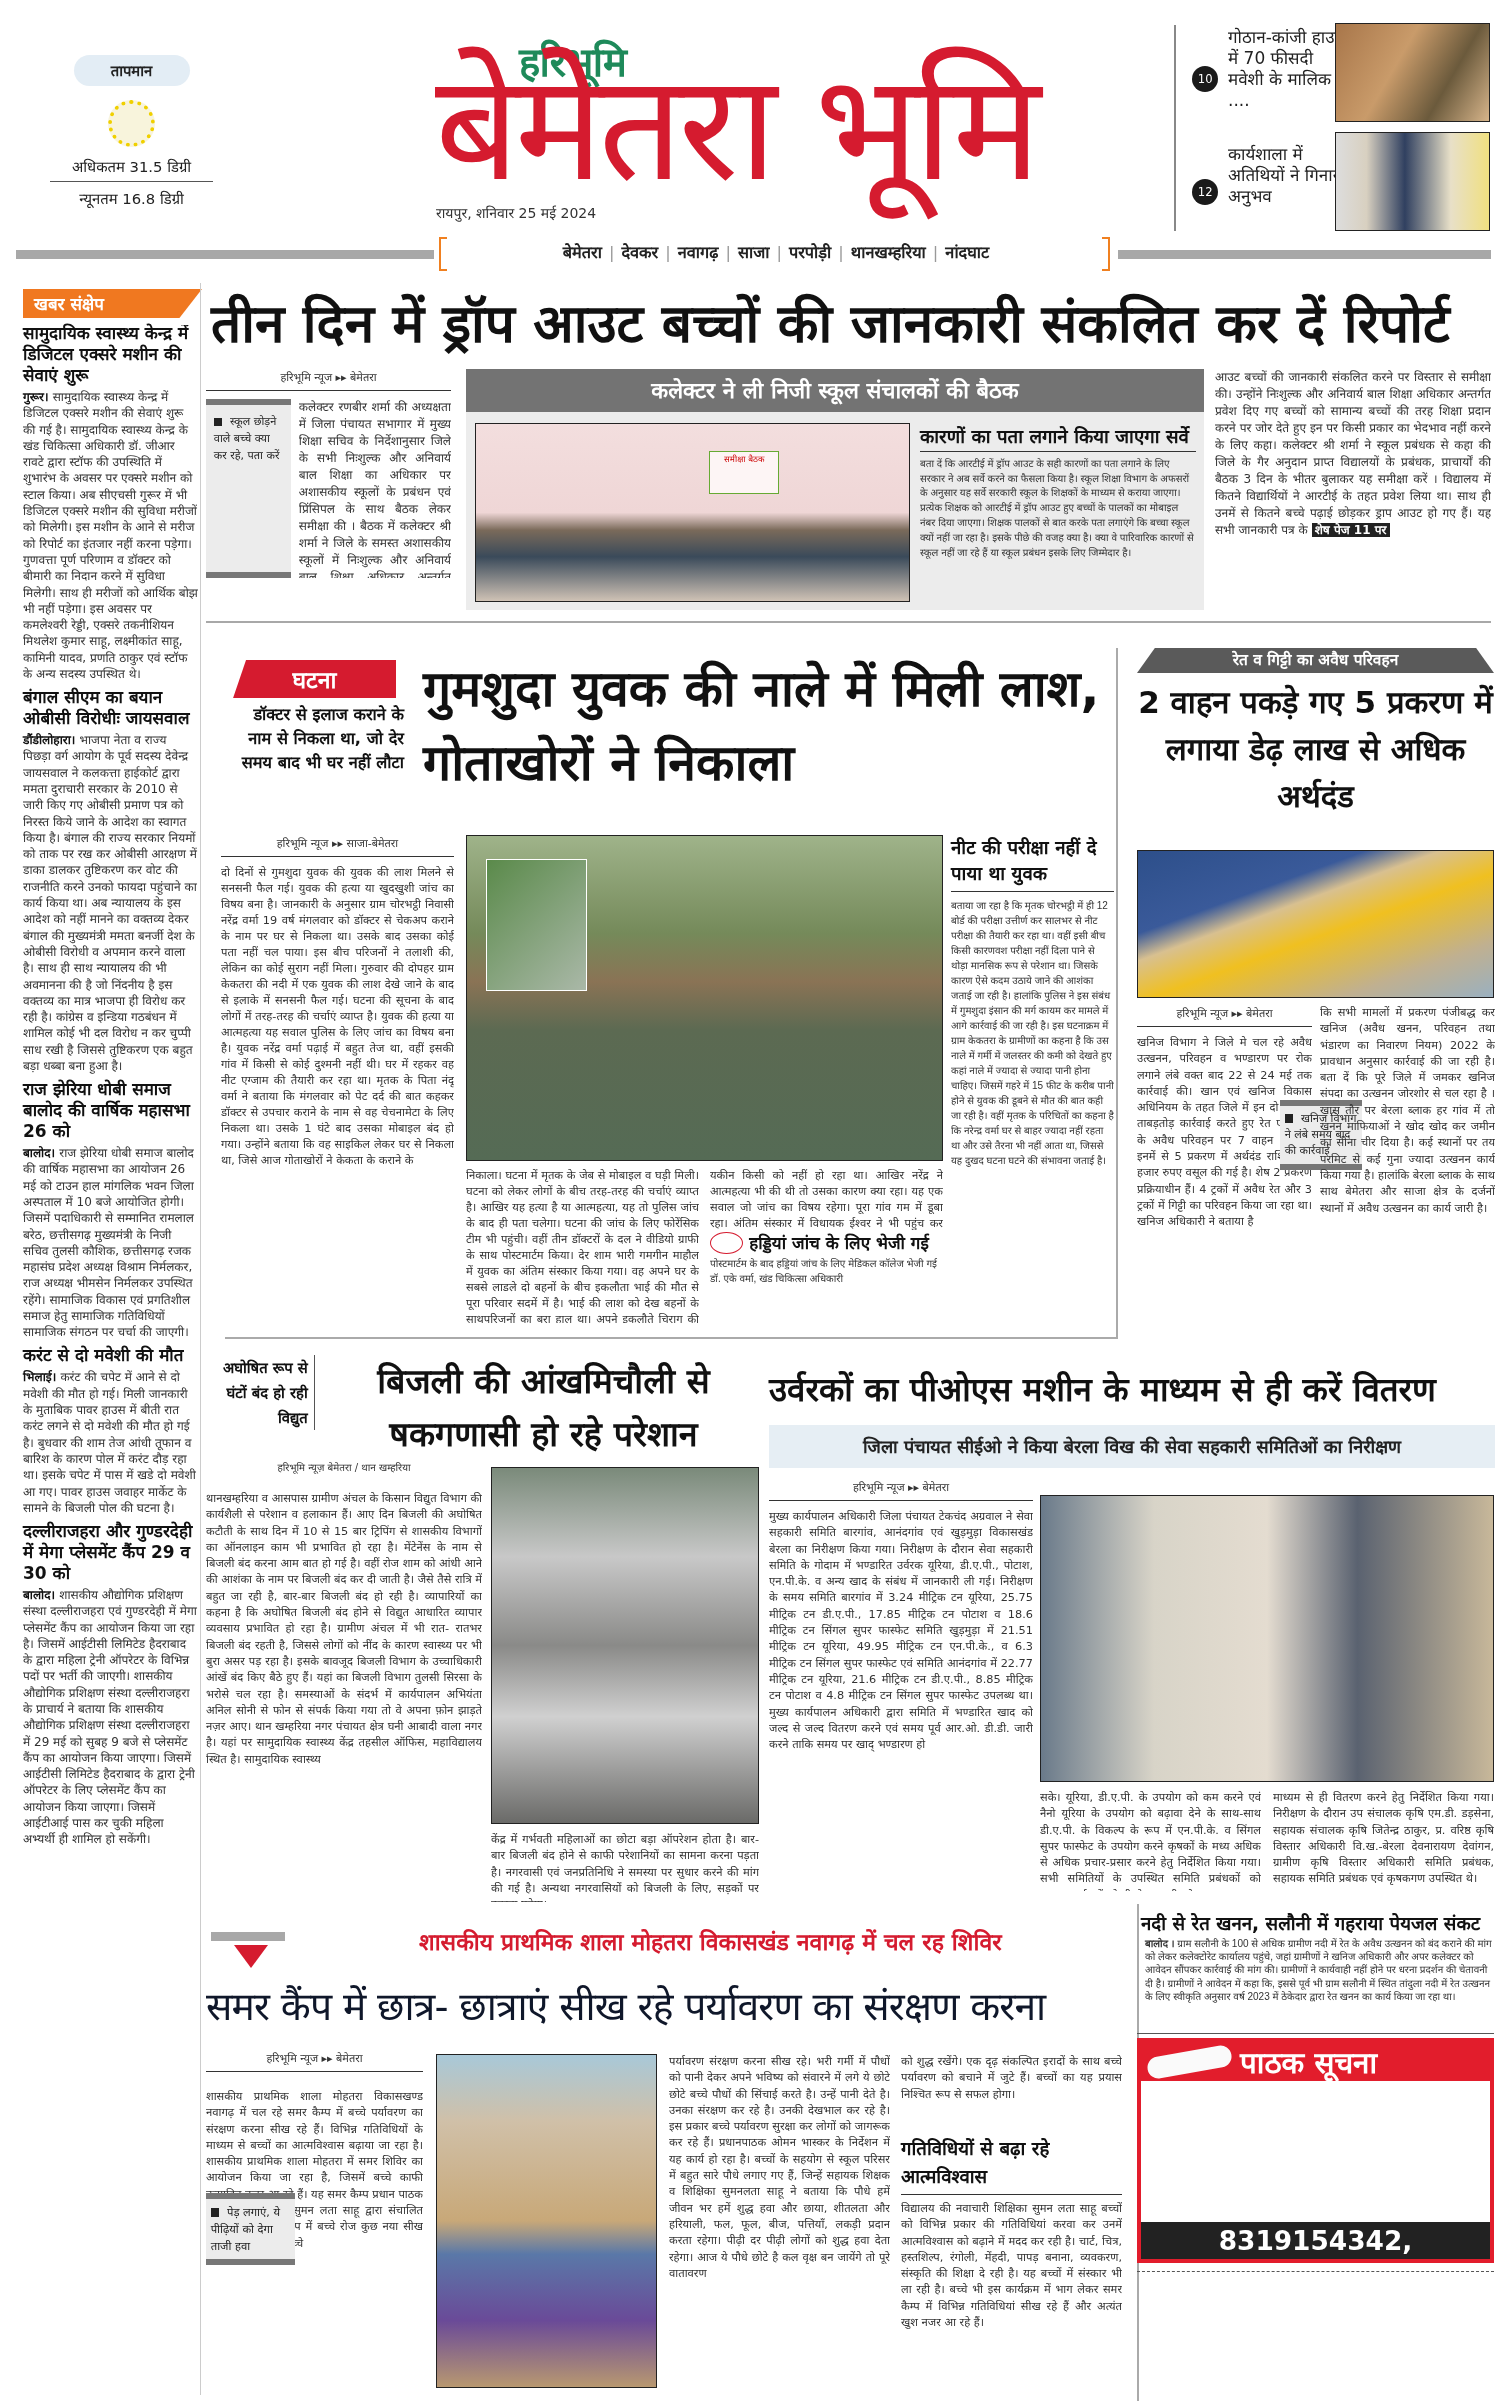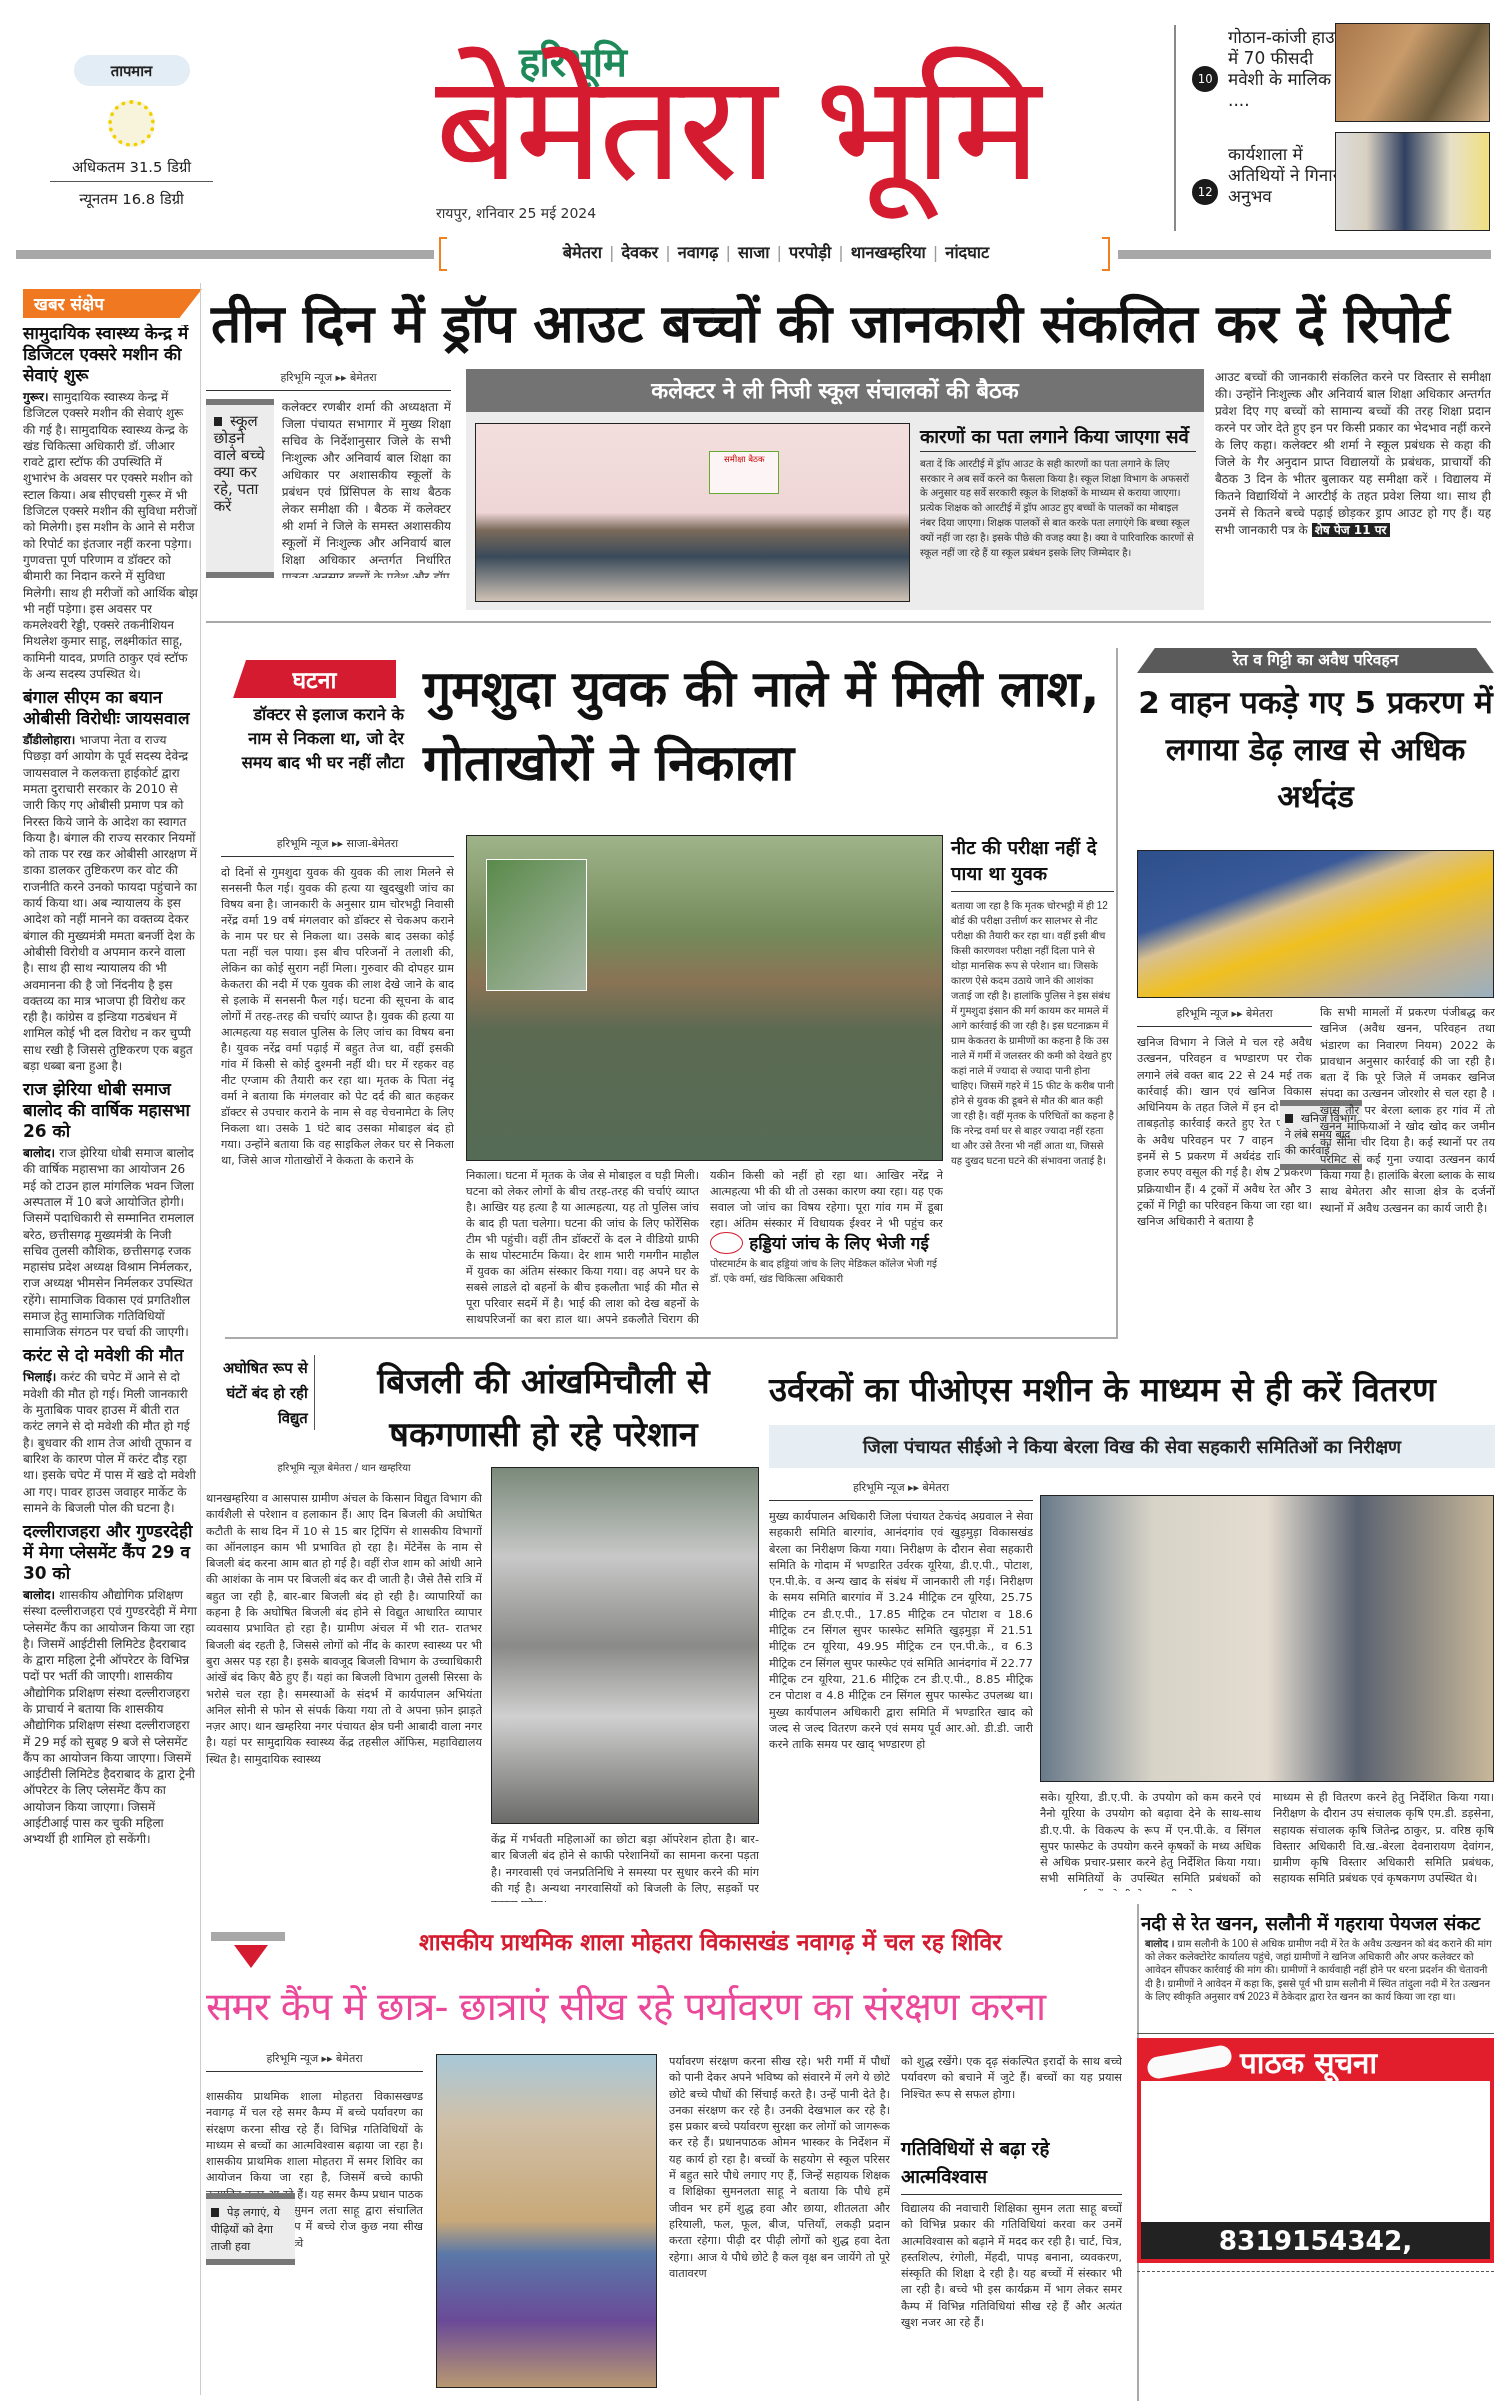--- a/index.html
+++ b/index.html
@@ -92,21 +92,21 @@
         <div class="brief-b"><b>बालोद। </b>शासकीय औद्योगिक प्रशिक्षण संस्था दल्लीराजहरा एवं गुण्डरदेही में मेगा प्लेसमेंट कैंप का आयोजन किया जा रहा है। जिसमें आईटीसी लिमिटेड हैदराबाद के द्वारा महिला ट्रेनी ऑपरेटर के विभिन्न पदों पर भर्ती की जाएगी। शासकीय औद्योगिक प्रशिक्षण संस्था दल्लीराजहरा के प्राचार्य ने बताया कि शासकीय औद्योगिक प्रशिक्षण संस्था दल्लीराजहरा में 29 मई को सुबह 9 बजे से प्लेसमेंट कैंप का आयोजन किया जाएगा। जिसमें आईटीसी लिमिटेड हैदराबाद के द्वारा ट्रेनी ऑपरेटर के लिए प्लेसमेंट कैंप का आयोजन किया जाएगा। जिसमें आईटीआई पास कर चुकी महिला अभ्यर्थी ही शामिल हो सकेंगी।</div>
       </div>
     </div>
 </div>
 <div class="abs" style="left:200px;top:283px;width:0.8px;height:2112px;background:#ccc"></div>
 
 <div class="abs hl" style="left:211px;top:289px;width:1281px;font-size:53px;line-height:70px;white-space:nowrap">तीन दिन में ड्रॉप आउट बच्चों की जानकारी संकलित कर दें रिपोर्ट</div>
 <div class="abs" style="left:206px;top:369px;width:245px">
   <div class="byline">हरिभूमि न्यूज ▸▸ बेमेतरा</div>
   <div style="display:flex;gap:7.8px">
-    <div class="quote-box" style="width:68px;flex:none;font-size:15px;line-height:17px"><span class="sq"></span><span>स्कूल छोड़ने वाले बच्चे क्या कर रहे, पता करें</span></div>
+    <div class="quote-box" style="width:85px;flex:none;font-size:11px;line-height:17px"><span class="sq"></span><span>स्कूल छोड़ने वाले बच्चे क्या कर रहे, पता करें</span></div>
     <div class="body-txt" style="height:179px;overflow:hidden">कलेक्टर रणबीर शर्मा की अध्यक्षता में जिला पंचायत सभागार में मुख्य शिक्षा सचिव के निर्देशानुसार जिले के सभी निःशुल्क और अनिवार्य बाल शिक्षा का अधिकार पर अशासकीय स्कूलों के प्रबंधन एवं प्रिंसिपल के साथ बैठक लेकर समीक्षा की । बैठक में कलेक्टर श्री शर्मा ने जिले के समस्त अशासकीय स्कूलों में निःशुल्क और अनिवार्य बाल शिक्षा अधिकार अन्तर्गत निर्धारित पात्रता अनुसार बच्चों के प्रवेश और ड्रॉप</div>
   </div>
 </div>
 <div class="abs" style="left:466px;top:369px;width:738px;height:241px;background:#ececec">
   <div class="grey-banner" style="height:43px;line-height:43px;font-size:22px">कलेक्टर ने ली निजी स्कूल संचालकों की बैठक</div>
   <div class="photo abs" style="left:9.3px;top:54px;width:435px;height:179px;background:linear-gradient(180deg,#f3dede 0,#efd6d6 50%,#7a6a5a 60%,#3a4a5a 75%,#cfc2b5)">
     <div class="abs" style="left:233px;top:27px;width:70px;height:43px;background:#fdf5f5;border:1.6px solid #6a3;font-size:8.5px;text-align:center;color:#c00;line-height:11px;padding-top:2px">समीक्षा बैठक</div>
   </div>
   <div class="abs" style="left:454px;top:54px;width:276px">
     <div class="hl" style="font-size:18.6px;border-bottom:1.6px solid #333;padding-bottom:3.1px;margin-bottom:4.7px;white-space:nowrap">कारणों का पता लगाने किया जाएगा सर्वे</div>
@@ -173,21 +173,21 @@
   <div class="byline">हरिभूमि न्यूज ▸▸ बेमेतरा</div>
   <div class="body-txt" style="font-size:11.3px;line-height:16.3px;height:392px;overflow:hidden">मुख्य कार्यपालन अधिकारी जिला पंचायत टेकचंद अग्रवाल ने सेवा सहकारी समिति बारगांव, आनंदगांव एवं खुड़मुड़ा विकासखंड बेरला का निरीक्षण किया गया। निरीक्षण के दौरान सेवा सहकारी समिति के गोदाम में भण्डारित उर्वरक यूरिया, डी.ए.पी., पोटाश, एन.पी.के. व अन्य खाद के संबंध में जानकारी ली गई। निरीक्षण के समय समिति बारगांव में 3.24 मीट्रिक टन यूरिया, 25.75 मीट्रिक टन डी.ए.पी., 17.85 मीट्रिक टन पोटाश व 18.6 मीट्रिक टन सिंगल सुपर फास्फेट समिति खुड़मुड़ा में 21.51 मीट्रिक टन यूरिया, 49.95 मीट्रिक टन एन.पी.के., व 6.3 मीट्रिक टन सिंगल सुपर फास्फेट एवं समिति आनंदगांव में 22.77 मीट्रिक टन यूरिया, 21.6 मीट्रिक टन डी.ए.पी., 8.85 मीट्रिक टन पोटाश व 4.8 मीट्रिक टन सिंगल सुपर फास्फेट उपलब्ध था। मुख्य कार्यपालन अधिकारी द्वारा समिति में भण्डारित खाद को जल्द से जल्द वितरण करने एवं समय पूर्व आर.ओ. डी.डी. जारी करने ताकि समय पर खाद् भण्डारण हो</div>
 </div>
 <div class="abs photo" style="left:1040px;top:1495px;width:454px;height:287px;background:linear-gradient(90deg,#6a7a8a 0,#d8d4c8 25%,#e4dcd0 50%,#5a6270 70%,#c8b89a)"></div>
 <div class="abs body-txt" style="left:1040px;top:1790px;width:221px;height:101px;overflow:hidden;font-size:11.3px;line-height:16.3px">सके। यूरिया, डी.ए.पी. के उपयोग को कम करने एवं नैनो यूरिया के उपयोग को बढ़ावा देने के साथ-साथ डी.ए.पी. के विकल्प के रूप में एन.पी.के. व सिंगल सुपर फास्फेट के उपयोग करने कृषकों के मध्य अधिक से अधिक प्रचार-प्रसार करने हेतु निर्देशित किया गया। सभी समितियों के उपस्थित समिति प्रबंधकों को उपलब्ध उर्वरकों को पीओएस मशीन के</div>
 <div class="abs body-txt" style="left:1273px;top:1790px;width:221px;height:101px;overflow:hidden;font-size:11.3px;line-height:16.3px">माध्यम से ही वितरण करने हेतु निर्देशित किया गया। निरीक्षण के दौरान उप संचालक कृषि एम.डी. डड़सेना, सहायक संचालक कृषि जितेन्द्र ठाकुर, प्र. वरिष्ठ कृषि विस्तार अधिकारी वि.ख.-बेरला देवनारायण देवांगन, ग्रामीण कृषि विस्तार अधिकारी समिति प्रबंधक, सहायक समिति प्रबंधक एवं कृषकगण उपस्थित थे।</div>
 
 <div class="abs gray-rule" style="left:211px;top:1932px;width:74px;height:9.3px"></div>
 <div class="abs" style="left:234px;top:1945px;width:0;height:0;border-left:17px solid transparent;border-right:17px solid transparent;border-top:23px solid #d51b2f"></div>
 <div class="abs" style="left:419px;top:1925px;width:714px;font-size:23px;font-weight:bold;color:#d51b2f;white-space:nowrap">शासकीय प्राथमिक शाला मोहतरा विकासखंड नवागढ़ में चल रह शिविर</div>
-<div class="abs" style="left:206px;top:1976px;width:924px;font-size:39px;line-height:62px;white-space:nowrap;color:#ec4899;font-family:'DejaVu Sans',sans-serif;letter-spacing:-0.8px">समर कैंप में छात्र- छात्राएं सीख रहे पर्यावरण का संरक्षण करना</div>
+<div class="abs" style="left:206px;top:1976px;width:924px;font-size:39px;line-height:62px;white-space:nowrap;color:#0f172a;font-family:'DejaVu Sans',sans-serif;letter-spacing:-0.8px">समर कैंप में छात्र- छात्राएं सीख रहे पर्यावरण का संरक्षण करना</div>
 <div class="abs" style="left:206px;top:2050px;width:217px">
   <div class="byline">हरिभूमि न्यूज ▸▸ बेमेतरा</div>
 </div>
 <div class="abs body-txt" style="left:206px;top:2089px;width:217px;height:311px;overflow:hidden;font-size:11.3px;line-height:16.3px">शासकीय प्राथमिक शाला मोहतरा विकासखण्ड नवागढ़ में चल रहे समर कैम्प में बच्चे पर्यावरण का संरक्षण करना सीख रहे हैं। विभिन्न गतिविधियों के माध्यम से बच्चों का आत्मविश्वास बढ़ाया जा रहा है। शासकीय प्राथमिक शाला मोहतरा में समर शिविर का आयोजन किया जा रहा है, जिसमें बच्चे काफी उत्साहित नजर आ रहे हैं। यह समर कैम्प प्रधान पाठक ओमन भास्कर और सुमन लता साहू द्वारा संचालित किया जा रहा है। कैम्प में बच्चे रोज कुछ नया सीख रहे हैं। इसी कड़ी में बच्चे</div>
 <div class="abs quote-box" style="left:206px;top:2193px;width:89px;font-size:11.3px;line-height:17px;padding:4.7px"><span class="sq"></span><span>पेड़ लगाएं, ये पीढ़ियों को देगा ताजी हवा</span></div>
 <div class="abs photo" style="left:436px;top:2054px;width:221px;height:334px;background:linear-gradient(180deg,#a8c8d8 0,#d0c0a8 20%,#c8a878 50%,#5a78a8 60%,#6a4a98 80%,#b89870)"></div>
 <div class="abs body-txt" style="left:669px;top:2054px;width:221px;height:342px;overflow:hidden;font-size:11.3px;line-height:16.3px">पर्यावरण संरक्षण करना सीख रहे। भरी गर्मी में पौधों को पानी देकर अपने भविष्य को संवारने में लगे ये छोटे छोटे बच्चे पौधों की सिंचाई करते है। उन्हें पानी देते है। उनका संरक्षण कर रहे है। उनकी देखभाल कर रहे है। इस प्रकार बच्चे पर्यावरण सुरक्षा कर लोगों को जागरूक कर रहे हैं। प्रधानपाठक ओमन भास्कर के निर्देशन में यह कार्य हो रहा है। बच्चों के सहयोग से स्कूल परिसर में बहुत सारे पौधे लगाए गए हैं, जिन्हें सहायक शिक्षक व शिक्षिका सुमनलता साहू ने बताया कि पौधे हमें जीवन भर हमें शुद्ध हवा और छाया, शीतलता और हरियाली, फल, फूल, बीज, पत्तियाँ, लकड़ी प्रदान करता रहेगा। पीढ़ी दर पीढ़ी लोगों को शुद्ध हवा देता रहेगा। आज ये पौधे छोटे है कल वृक्ष बन जायेंगे तो पूरे वातावरण</div>
 <div class="abs body-txt" style="left:901px;top:2054px;width:221px;height:78px;overflow:hidden;font-size:11.3px;line-height:16.3px">को शुद्ध रखेंगे। एक दृढ़ संकल्पित इरादों के साथ बच्चे पर्यावरण को बचाने में जुटे हैं। बच्चों का यह प्रयास निश्चित रूप से सफल होगा।</div>
 <div class="abs hl" style="left:901px;top:2135px;width:221px;font-size:18.6px;line-height:28px;border-bottom:1.6px solid #333;padding-bottom:3.1px">गतिविधियों से बढ़ा रहे आत्मविश्वास</div>
 <div class="abs body-txt" style="left:901px;top:2201px;width:221px;height:194px;overflow:hidden;font-size:11.3px;line-height:16.3px">विद्यालय की नवाचारी शिक्षिका सुमन लता साहू बच्चों को विभिन्न प्रकार की गतिविधियां करवा कर उनमें आत्मविश्वास को बढ़ाने में मदद कर रही है। चार्ट, चित्र, हस्तशिल्प, रंगोली, मेंहदी, पापड़ बनाना, व्यवकरण, संस्कृति की शिक्षा दे रही है। यह बच्चों में संस्कार भी ला रही है। बच्चे भी इस कार्यक्रम में भाग लेकर समर कैम्प में विभिन्न गतिविधियां सीख रहे हैं और अत्यंत खुश नजर आ रहे हैं।</div>

